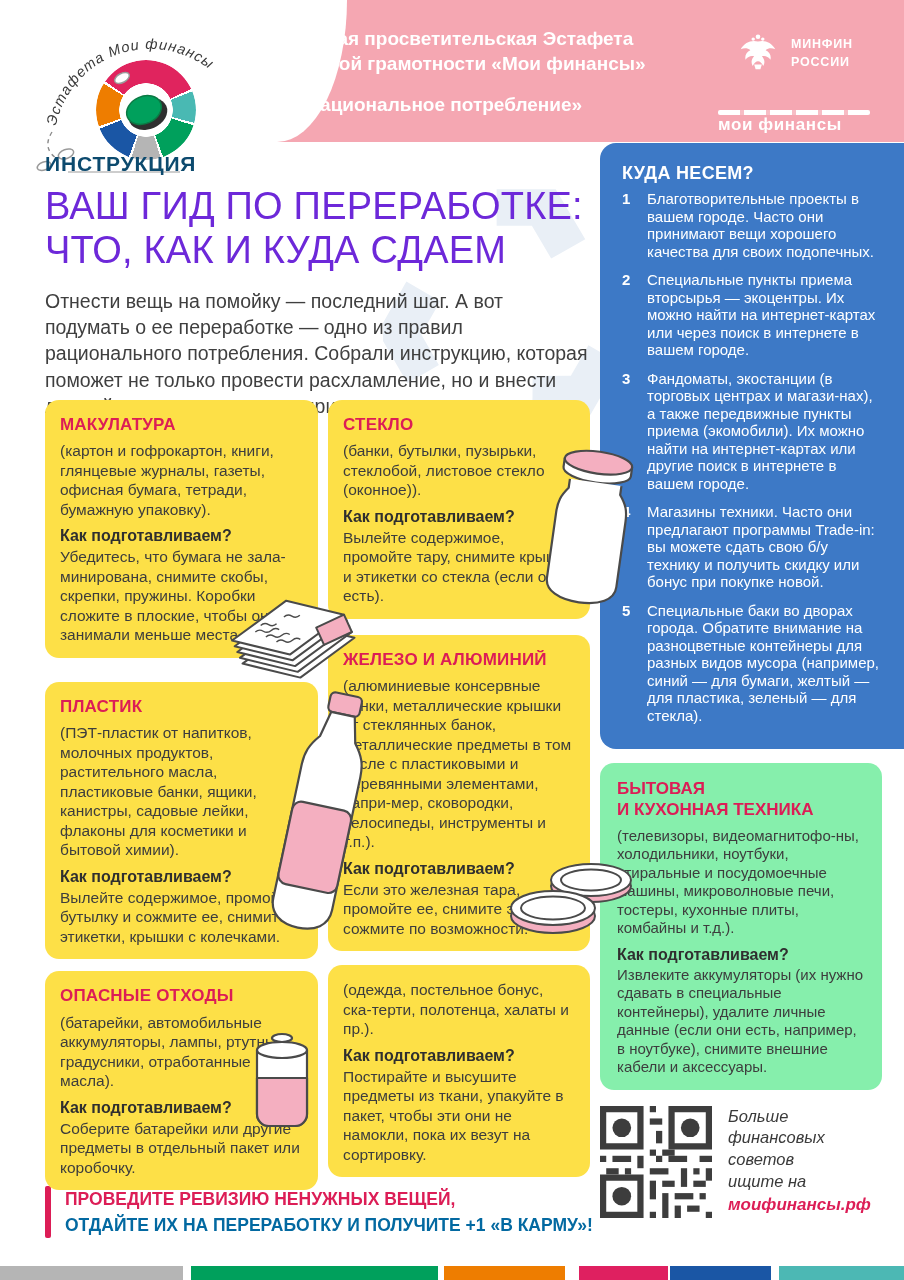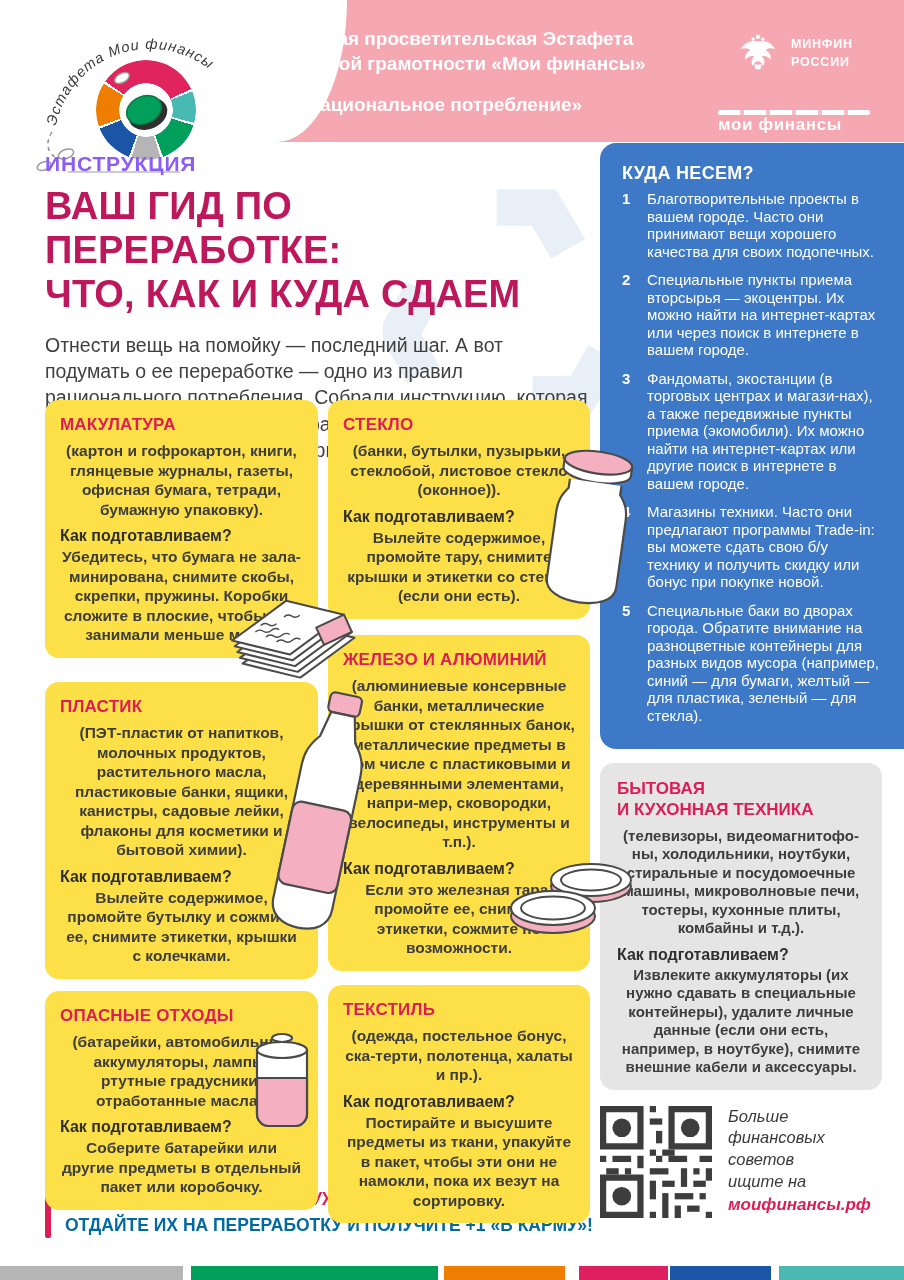--- a/index.html
+++ b/index.html
@@ -25,47 +25,47 @@
   .logo-wrap{position:absolute;left:30px;top:14px;width:220px;height:160px;}
   .logo-donut{position:absolute;left:66px;top:46px;width:100px;height:100px;border-radius:50%;
     background:conic-gradient(from -55deg,#E0245E 0 120deg,#fff 120deg 123deg,#49B9B3 123deg 160deg,#fff 160deg 163deg,#00A05C 163deg 215deg,#fff 215deg 218deg,#B5B5B5 218deg 252deg,#fff 252deg 255deg,#1A56A5 255deg 303deg,#fff 303deg 306deg,#EE7D00 306deg 357deg,#fff 357deg 360deg);
     -webkit-mask:radial-gradient(circle closest-side,transparent 53%,#000 54%);
     mask:radial-gradient(circle closest-side,transparent 53%,#000 54%);}
   .logo-svg{position:absolute;left:0;top:0;}
 
   
   .intro{position:absolute;left:45px;top:152px;width:548px;}
   .watermark{position:absolute;right:-40px;top:20px;z-index:0;opacity:1;}
-  .kicker{position:relative;z-index:1;font-size:21px;font-weight:700;color:#8b5cf6;letter-spacing:.04em;}
-  .h1{position:relative;z-index:1;margin-top:8px;font-size:38px;line-height:1.16;font-weight:700;color:#be185d;letter-spacing:.2px;}
+  .kicker{position:relative;z-index:1;font-size:21px;font-weight:700;color:#0c4a6e;letter-spacing:.04em;}
+  .h1{position:relative;z-index:1;margin-top:8px;font-size:38px;line-height:1.16;font-weight:400;color:#6d28d9;letter-spacing:.2px;}
   .lede{position:relative;z-index:1;margin-top:16px;font-size:19.5px;line-height:1.34;font-weight:500;color:#3F3F3F;}
 
   
   .cards{position:absolute;left:45px;top:400px;width:545px;display:flex;gap:10px;align-items:flex-start;}
   .col{display:flex;flex-direction:column;}
   .col-left{width:273px;}
   .col-mid{width:262px;}
   .card{background:#fde047;border-radius:14px;padding:15px 15px 13px;box-sizing:border-box;position:relative;z-index:1;}
   .card h3{margin:0 0 6px;font-size:17px;font-weight:800;color:#DC1D56;letter-spacing:.2px;line-height:1.2;}
   .card p{margin:0;}
-  .desc,.how{font-size:15.5px;line-height:19.5px;color:#3D3D3D;font-weight:700;text-align:center;}
+  .desc,.how{font-size:15.5px;line-height:19.5px;color:#3D3D3D;font-weight:400;}
   .how-label{margin-top:8px !important;font-size:16px;font-weight:800;color:#2F2F2F;}
   .how{margin-top:2px !important;}
   .mb-a{margin-bottom:24px;} .mb-b{margin-bottom:12px;}
   .mb-c{margin-bottom:16px;} .mb-d{margin-bottom:14px;}
   .illus{position:absolute;z-index:2;pointer-events:none;}
 
   
   .sidebar{position:absolute;left:600px;top:143px;width:304px;}
   .bluebox{width:304px;box-sizing:border-box;background:#3D79C6;border-radius:16px 0 0 16px;padding:20px 22px 14px 22px;color:#fff;}
   .bluebox h2{margin:0 0 6px;font-size:18px;font-weight:800;letter-spacing:.3px;}
   .bb-item{display:flex;gap:9px;margin-bottom:11px;}
   .bb-num{flex:0 0 16px;font-weight:800;font-size:15px;line-height:17.5px;}
   .bb-text{font-size:15px;line-height:17.5px;font-weight:500;}
-  .appliances{width:282px;margin-top:14px;background:#e5e5e5;border-radius:14px;padding:15px 17px 13px;box-sizing:border-box;}
+  .appliances{width:282px;margin-top:14px;background:#86efac;border-radius:14px;padding:15px 17px 13px;box-sizing:border-box;}
   .appliances h3{margin:0 0 6px;font-size:17px;font-weight:800;color:#DC1D56;line-height:1.25;}
   .appliances p{margin:0;}
   .appliances .desc,.appliances .how{font-size:15px;line-height:18.5px;}
   .qr-row{width:292px;margin-top:16px;display:flex;gap:16px;align-items:flex-start;}
   .qr-cap{font-size:16.5px;line-height:1.32;font-style:italic;color:#3A3A3A;white-space:pre-line;font-weight:500;}
   .qr-link{font-size:17px;font-style:italic;font-weight:800;color:#DC1D56;margin-top:2px;}
 
   
   .callout{position:absolute;left:45px;top:1186px;width:560px;display:flex;gap:14px;}
   .callout-bar{flex:0 0 6px;height:52px;background:#DC1D56;border-radius:2px;}
@@ -187,21 +187,20 @@
         <p class="how-label">Как подготавливаем?</p>
         <p class="how">Вылейте содержимое, промойте тару, снимите крышки и этикетки со стекла (если они есть).</p>
       </div>
       <div class="card mb-d">
         <h3>ЖЕЛЕЗО И АЛЮМИНИЙ</h3>
         <p class="desc">(алюминиевые консервные банки, металлические крышки от стеклянных банок, металлические предметы в том числе с пластиковыми и деревянными элементами, напри-мер, сковородки, велосипеды, инструменты и т.п.).</p>
         <p class="how-label">Как подготавливаем?</p>
         <p class="how">Если это железная тара, промойте ее, снимите этикетки, сожмите по возможности.</p>
       </div>
       <div class="card">
-        <h3>ТЕКСТИЛЬ</h3>
         <p class="desc">(одежда, постельное бонус, ска-терти, полотенца, халаты и пр.).</p>
         <p class="how-label">Как подготавливаем?</p>
         <p class="how">Постирайте и высушите предметы из ткани, упакуйте в пакет, чтобы эти они не намокли, пока их везут на сортировку.</p>
       </div>
     </div>
 
     <svg class="illus" style="left:178px;top:186px" width="145" height="120" viewBox="0 0 145 120">
       <g transform="rotate(-6 72 60)" stroke="#4a4a4a" stroke-width="2" fill="#fff" stroke-linejoin="round">
         <path d="M18,72 L76,38 L132,58 L74,92 Z"></path>
         <path d="M16,66 L74,32 L130,52 L72,86 Z"></path>

